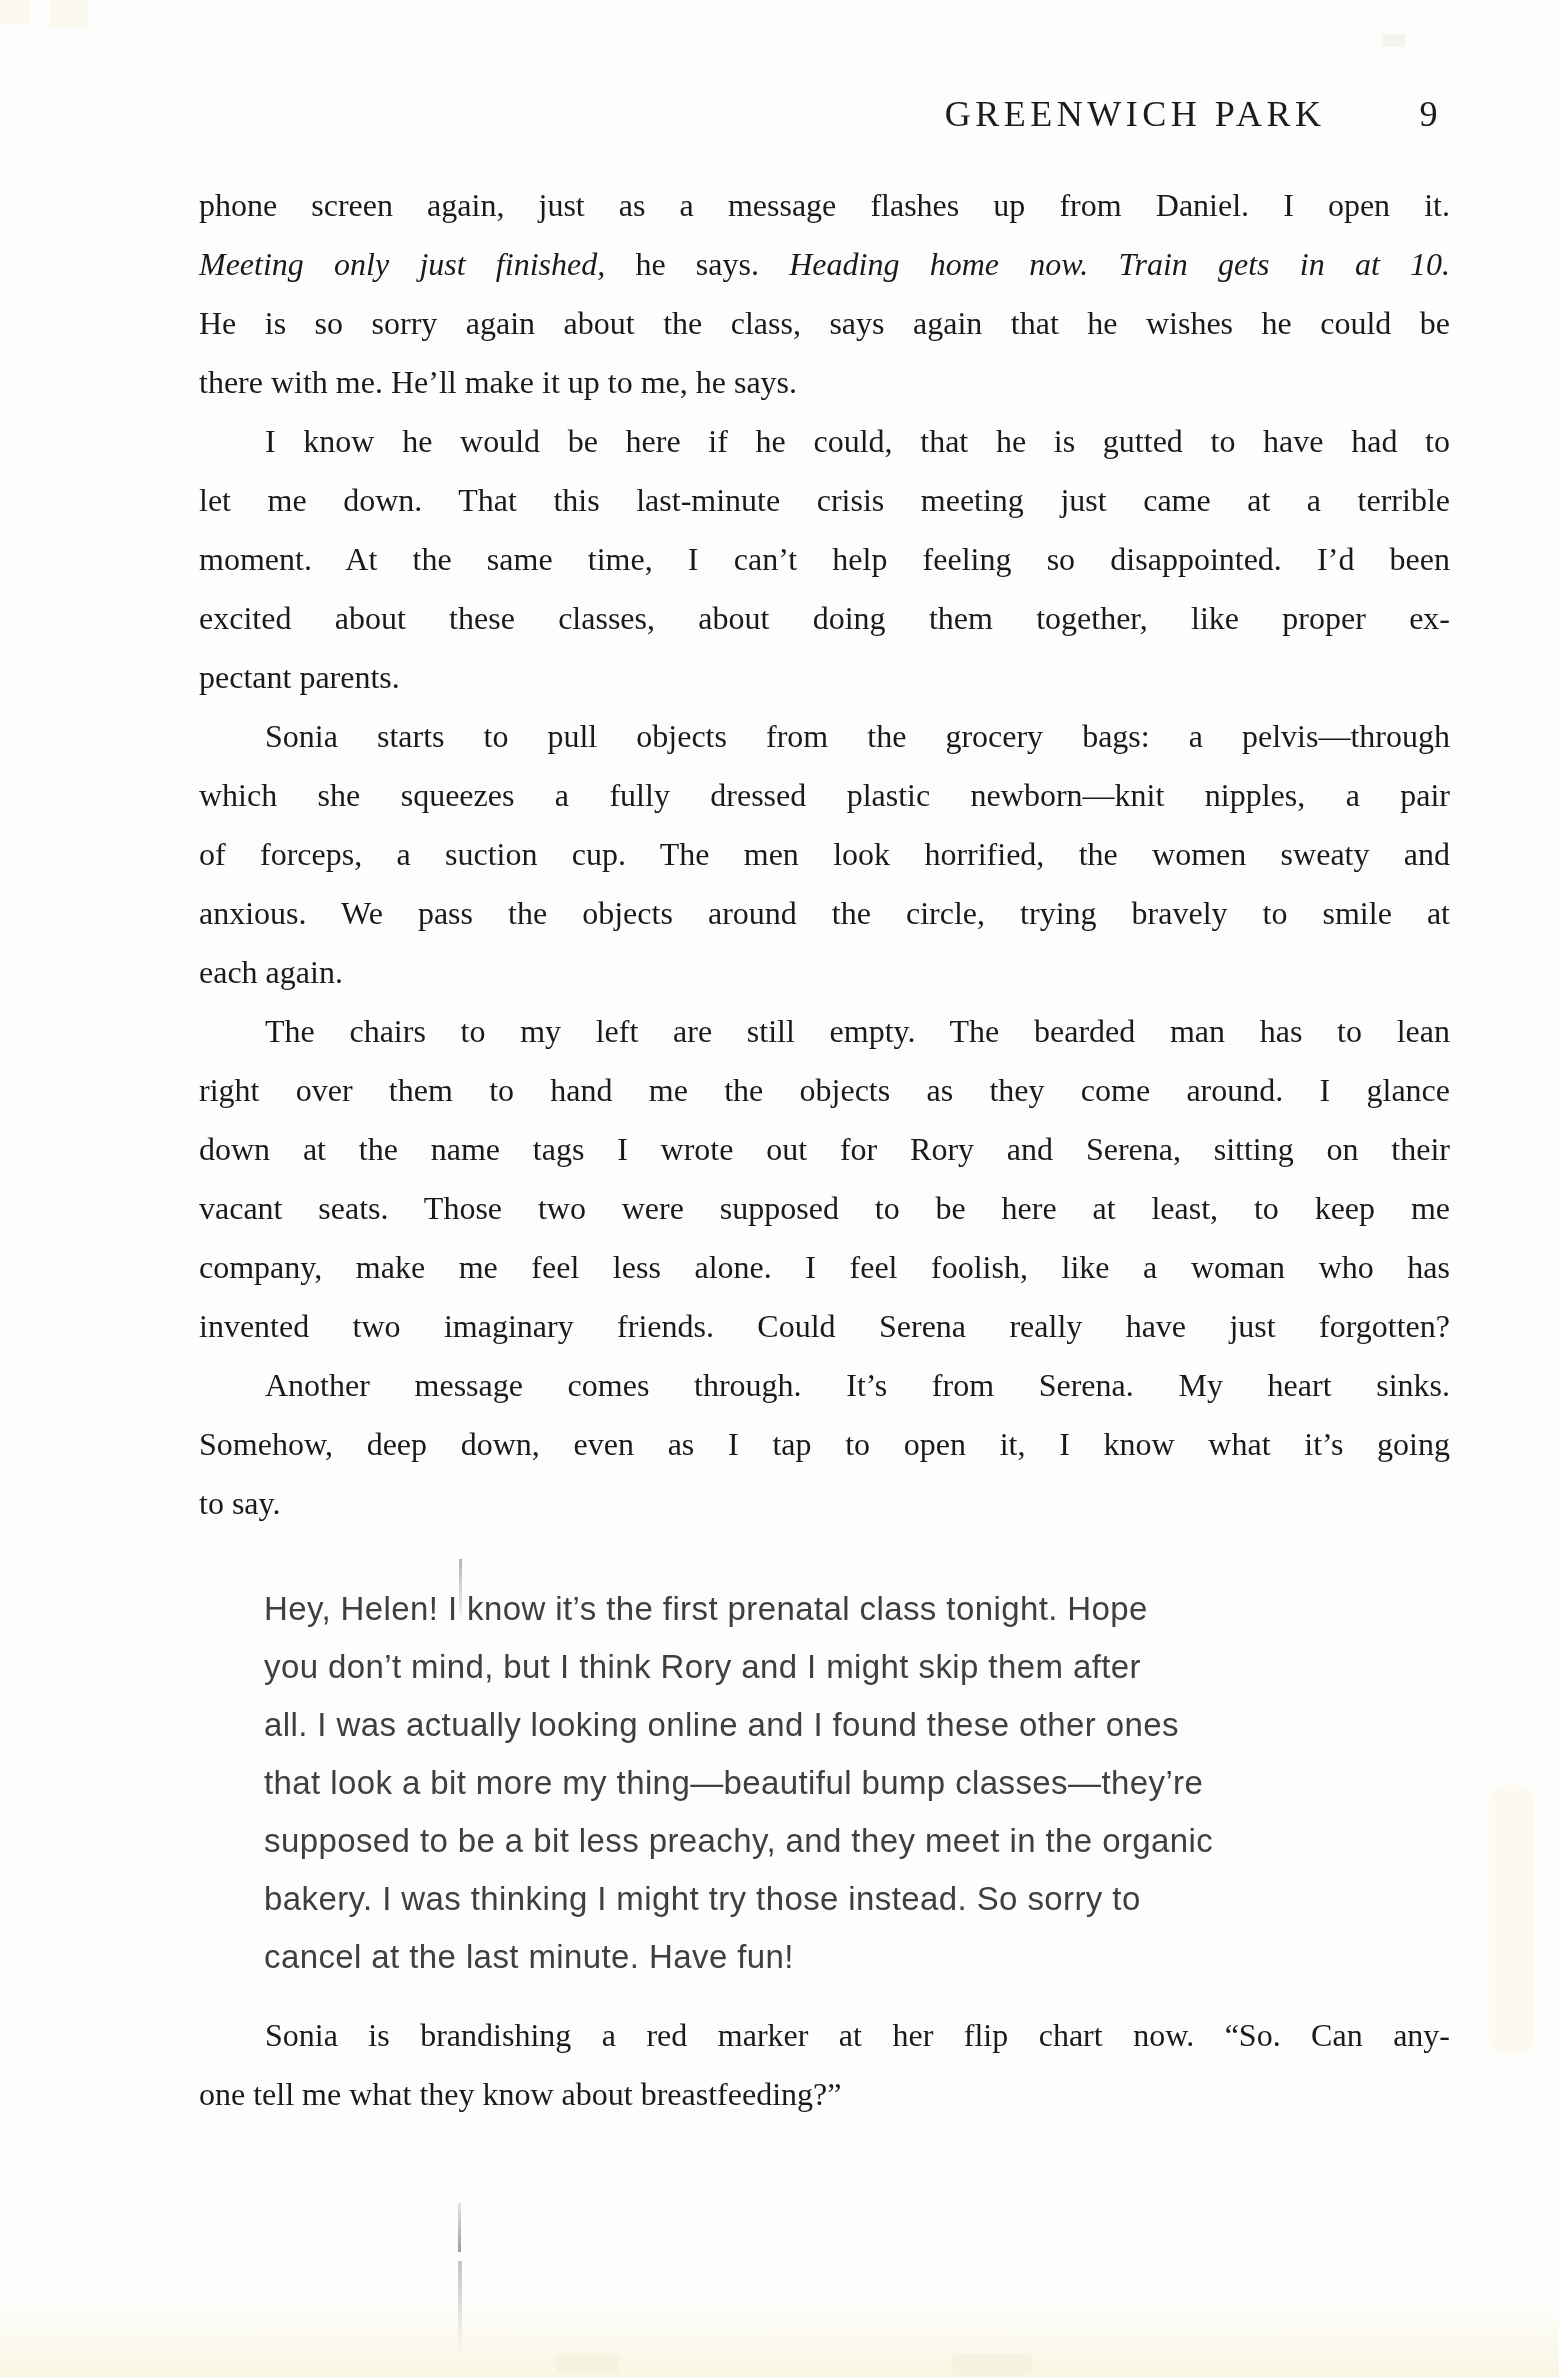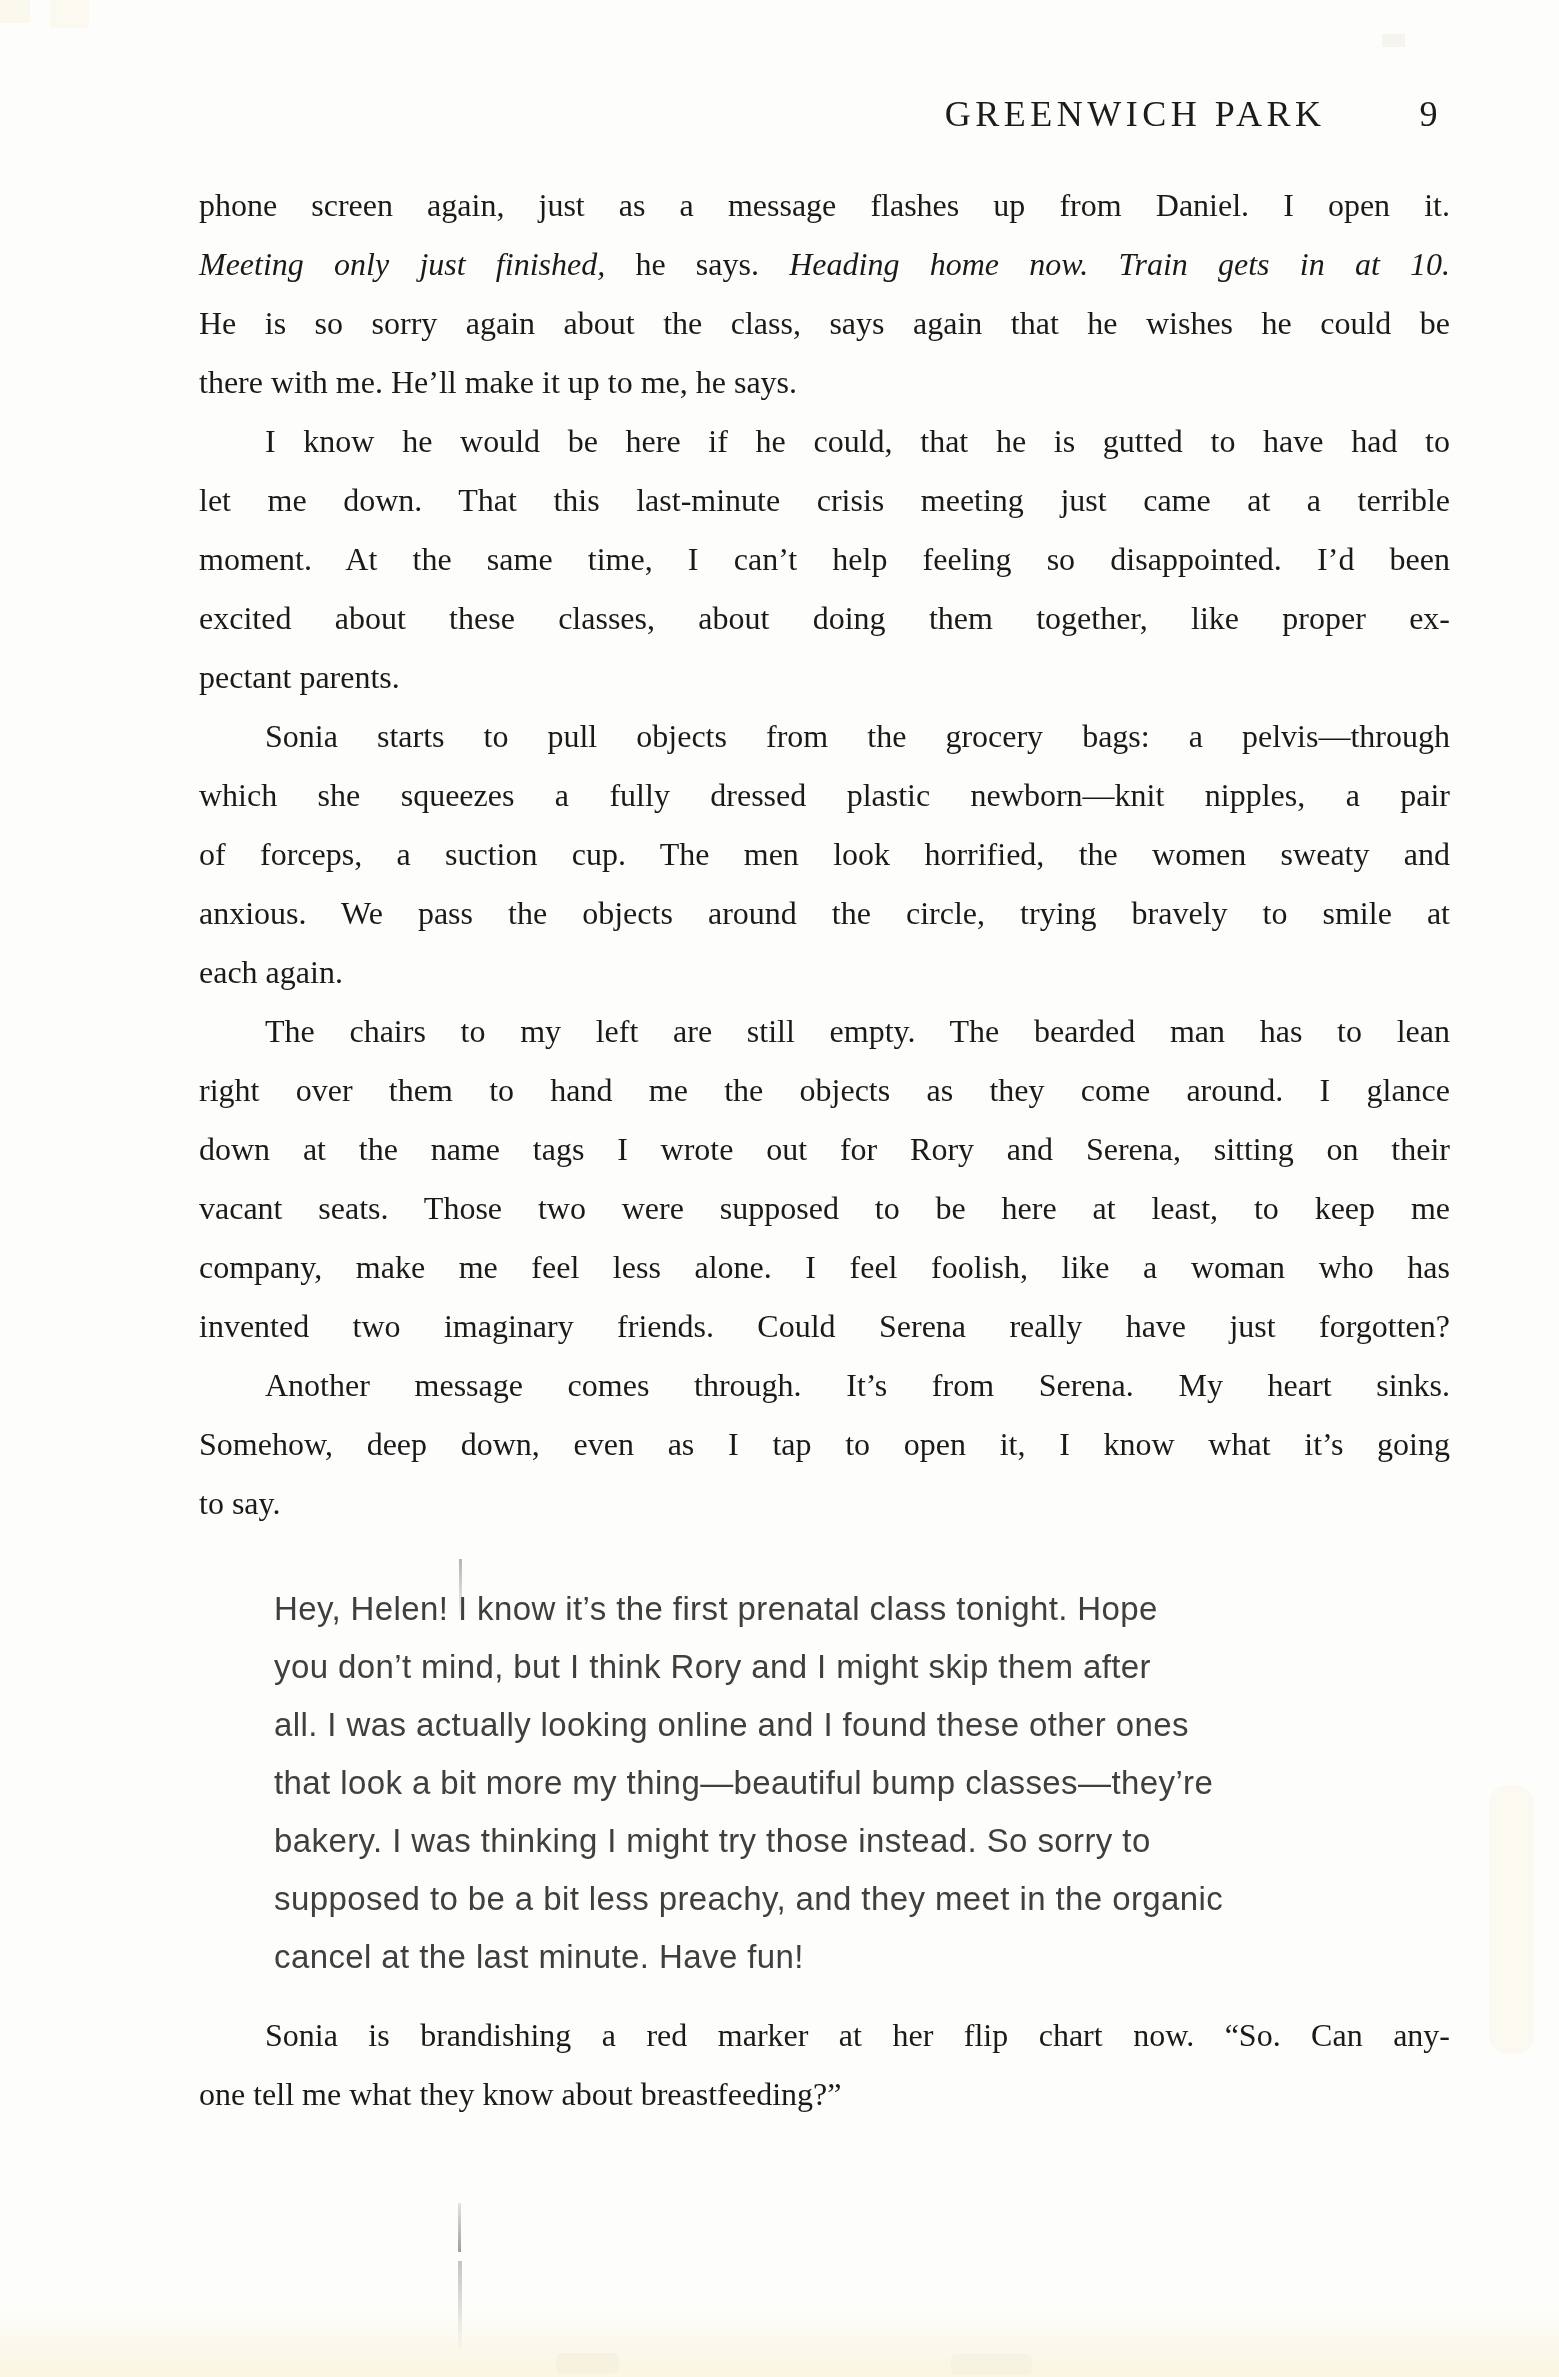--- a/index.html
+++ b/index.html
@@ -47,21 +47,20 @@
     width: 1032px;
     font-family: "Liberation Sans", sans-serif;
     font-weight: 300;
     color: #3f3f3f;
   }
   .block.message .line {
     font-size: 33px;
     line-height: 58px;
     letter-spacing: 0.4px;
     text-align: left;
-    margin-left: 10px;
   }
   .block.final { margin-top: 20px; }
   
   .artifact { position: absolute; pointer-events: none; }
   .smudge-1 { left: 0; top: 0; width: 30px; height: 23px; background: #fbf8ee; }
   .smudge-2 { left: 50px; top: 0; width: 39px; height: 28px; background: #fcf9f0; }
   .smudge-3 { left: 1382px; top: 34px; width: 23px; height: 12.6px; background: #f6f4ee; }
   .streak-upper { left: 459px; top: 1559px; width: 2.7px; height: 56px;
     background: linear-gradient(to bottom, rgba(120,120,116,0.55), rgba(170,170,164,0.15)); }
   .streak-lower-1 { left: 458px; top: 2203px; width: 2.7px; height: 49px;
@@ -125,22 +124,22 @@
       <div class="block serif">
         <div class="line just indent"><span>Another message comes through. It’s from Serena. My heart sinks.</span></div>
         <div class="line just"><span>Somehow, deep down, even as I tap to open it, I know what it’s going</span></div>
         <div class="line"><span>to say.</span></div>
       </div>
       <div class="block message" style="color: rgb(63, 63, 63);">
         <div class="line"><span>Hey, Helen! I know it’s the first prenatal class tonight. Hope</span></div>
         <div class="line"><span>you don’t mind, but I think Rory and I might skip them after</span></div>
         <div class="line"><span>all. I was actually looking online and I found these other ones</span></div>
         <div class="line"><span>that look a bit more my thing—beautiful bump classes—they’re</span></div>
+        <div class="line"><span>supposed to be a bit less preachy, and they meet in the organic</span></div>
         <div class="line"><span>bakery. I was thinking I might try those instead. So sorry to</span></div>
-        <div class="line"><span>supposed to be a bit less preachy, and they meet in the organic</span></div>
         <div class="line"><span>cancel at the last minute. Have fun!</span></div>
       </div>
       <div class="block serif final">
         <div class="line just indent"><span>Sonia is brandishing a red marker at her flip chart now. “So. Can any-</span></div>
         <div class="line"><span>one tell me what they know about breastfeeding?”</span></div>
       </div>
     </div>
 
   <div class="artifact streak-upper"></div>
   <div class="artifact streak-lower-1"></div>

